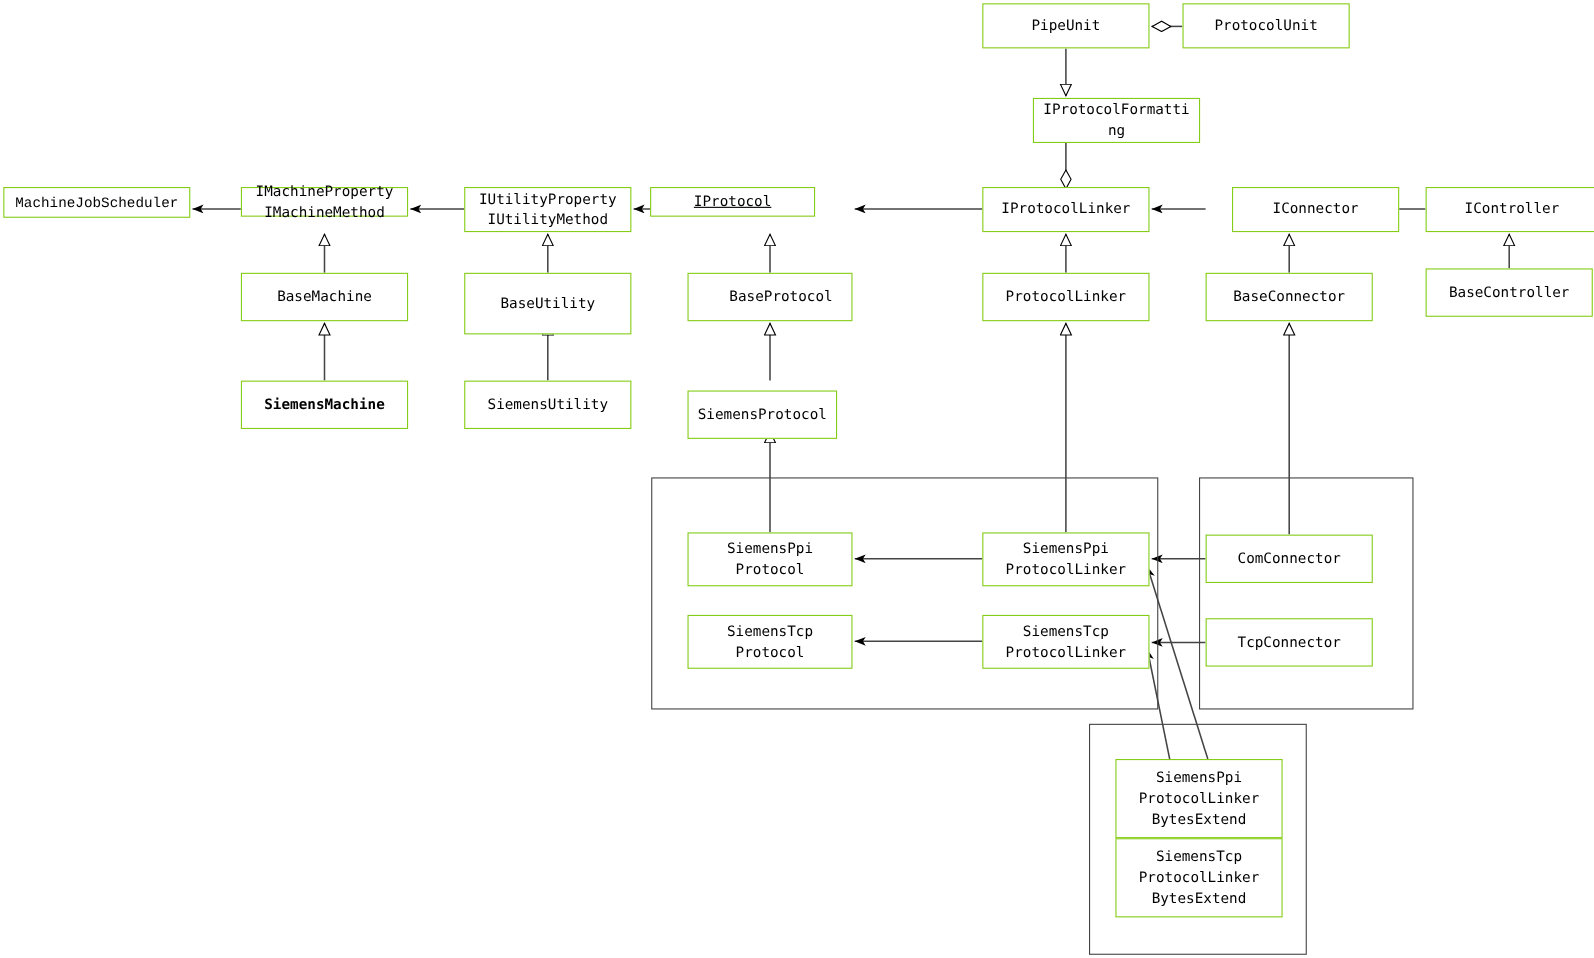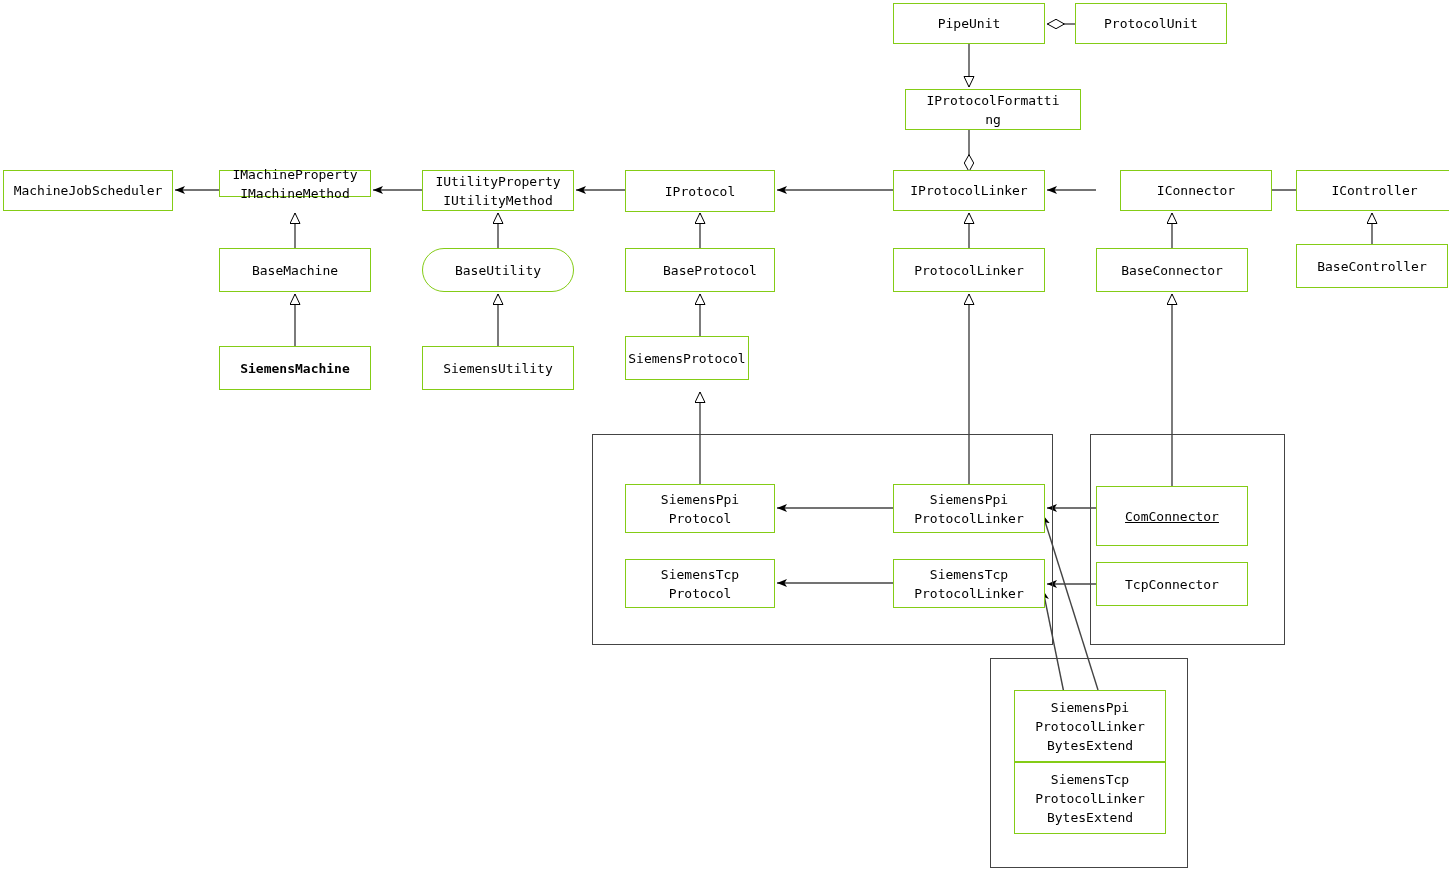--- a/index.html
+++ b/index.html
@@ -106,49 +106,49 @@
       <line x1="1078" y1="762" x2="1043" y2="590" marker-end="url(#solidArrow)"></line>
     </g>
   </svg>
 
   <div class="group" style="left:592px;top:434px;width:461px;height:211px;"></div>
   <div class="group" style="left:1090px;top:434px;width:195px;height:211px;"></div>
   <div class="group" style="left:990px;top:658px;width:198px;height:210px;"></div>
 
   <div class="node" style="left:893px;top:3px;width:152px;height:41px;">PipeUnit</div>
   <div class="node" style="left:1075px;top:3px;width:152px;height:41px;">ProtocolUnit</div>
-  <div class="node" style="left:905px;top:89px;width:176px;height:41px;">IProtocolFormatti
+  <div class="node" style="left:939px;top:89px;width:152px;height:41px;">IProtocolFormatti
 ng</div>
 
-  <div class="node" style="left:3px;top:170px;width:170px;height:41px;">MachineJobScheduler</div>
+  <div class="node" style="left:3px;top:170px;width:170px;height:28px;font-family:Liberation Mono, monospace;">MachineJobScheduler</div>
   <div class="node" style="left:219px;top:170px;width:152px;height:27px;">IMachineProperty
 IMachineMethod</div>
   <div class="node" style="left:422px;top:170px;width:152px;height:41px;">IUtilityProperty
 IUtilityMethod</div>
-  <div class="node" style="left:625px;top:170px;width:150px;height:42px;">IProtocol</div>
+  <div class="node" style="left:591px;top:170px;width:150px;height:27px;text-decoration:underline;">IProtocol</div>
   <div class="node" style="left:893px;top:170px;width:152px;height:41px;">IProtocolLinker</div>
   <div class="node" style="left:1120px;top:170px;width:152px;height:41px;">IConnector</div>
   <div class="node" style="left:1296px;top:170px;width:157px;height:41px;">IController</div>
 
   <div class="node" style="left:219px;top:248px;width:152px;height:44px;">BaseMachine</div>
-  <div class="node" style="left:422px;top:248px;width:152px;height:44px;border-radius:22px;">BaseUtility</div>
+  <div class="node" style="left:422px;top:248px;width:152px;height:56px;">BaseUtility</div>
   <div class="node" style="left:625px;top:248px;width:150px;height:44px;padding-left:20px;">BaseProtocol</div>
   <div class="node" style="left:893px;top:248px;width:152px;height:44px;">ProtocolLinker</div>
   <div class="node" style="left:1096px;top:248px;width:152px;height:44px;">BaseConnector</div>
   <div class="node" style="left:1296px;top:244px;width:152px;height:44px;">BaseController</div>
 
   <div class="node" style="left:219px;top:346px;width:152px;height:44px;font-weight:bold;">SiemensMachine</div>
   <div class="node" style="left:422px;top:346px;width:152px;height:44px;">SiemensUtility</div>
-  <div class="node" style="left:625px;top:336px;width:124px;height:44px;">SiemensProtocol</div>
+  <div class="node" style="left:625px;top:355px;width:136px;height:44px;">SiemensProtocol</div>
 
   <div class="node" style="left:625px;top:484px;width:150px;height:49px;">SiemensPpi
 Protocol</div>
   <div class="node" style="left:893px;top:484px;width:152px;height:49px;">SiemensPpi
 ProtocolLinker</div>
-  <div class="node" style="left:1096px;top:486px;width:152px;height:60px;text-decoration:underline;">ComConnector</div>
+  <div class="node" style="left:1096px;top:486px;width:152px;height:44px;">ComConnector</div>
 
   <div class="node" style="left:625px;top:559px;width:150px;height:49px;">SiemensTcp
 Protocol</div>
   <div class="node" style="left:893px;top:559px;width:152px;height:49px;">SiemensTcp
 ProtocolLinker</div>
   <div class="node" style="left:1096px;top:562px;width:152px;height:44px;">TcpConnector</div>
 
   <div class="node" style="left:1014px;top:690px;width:152px;height:72px;">SiemensPpi
 ProtocolLinker
 BytesExtend</div>

